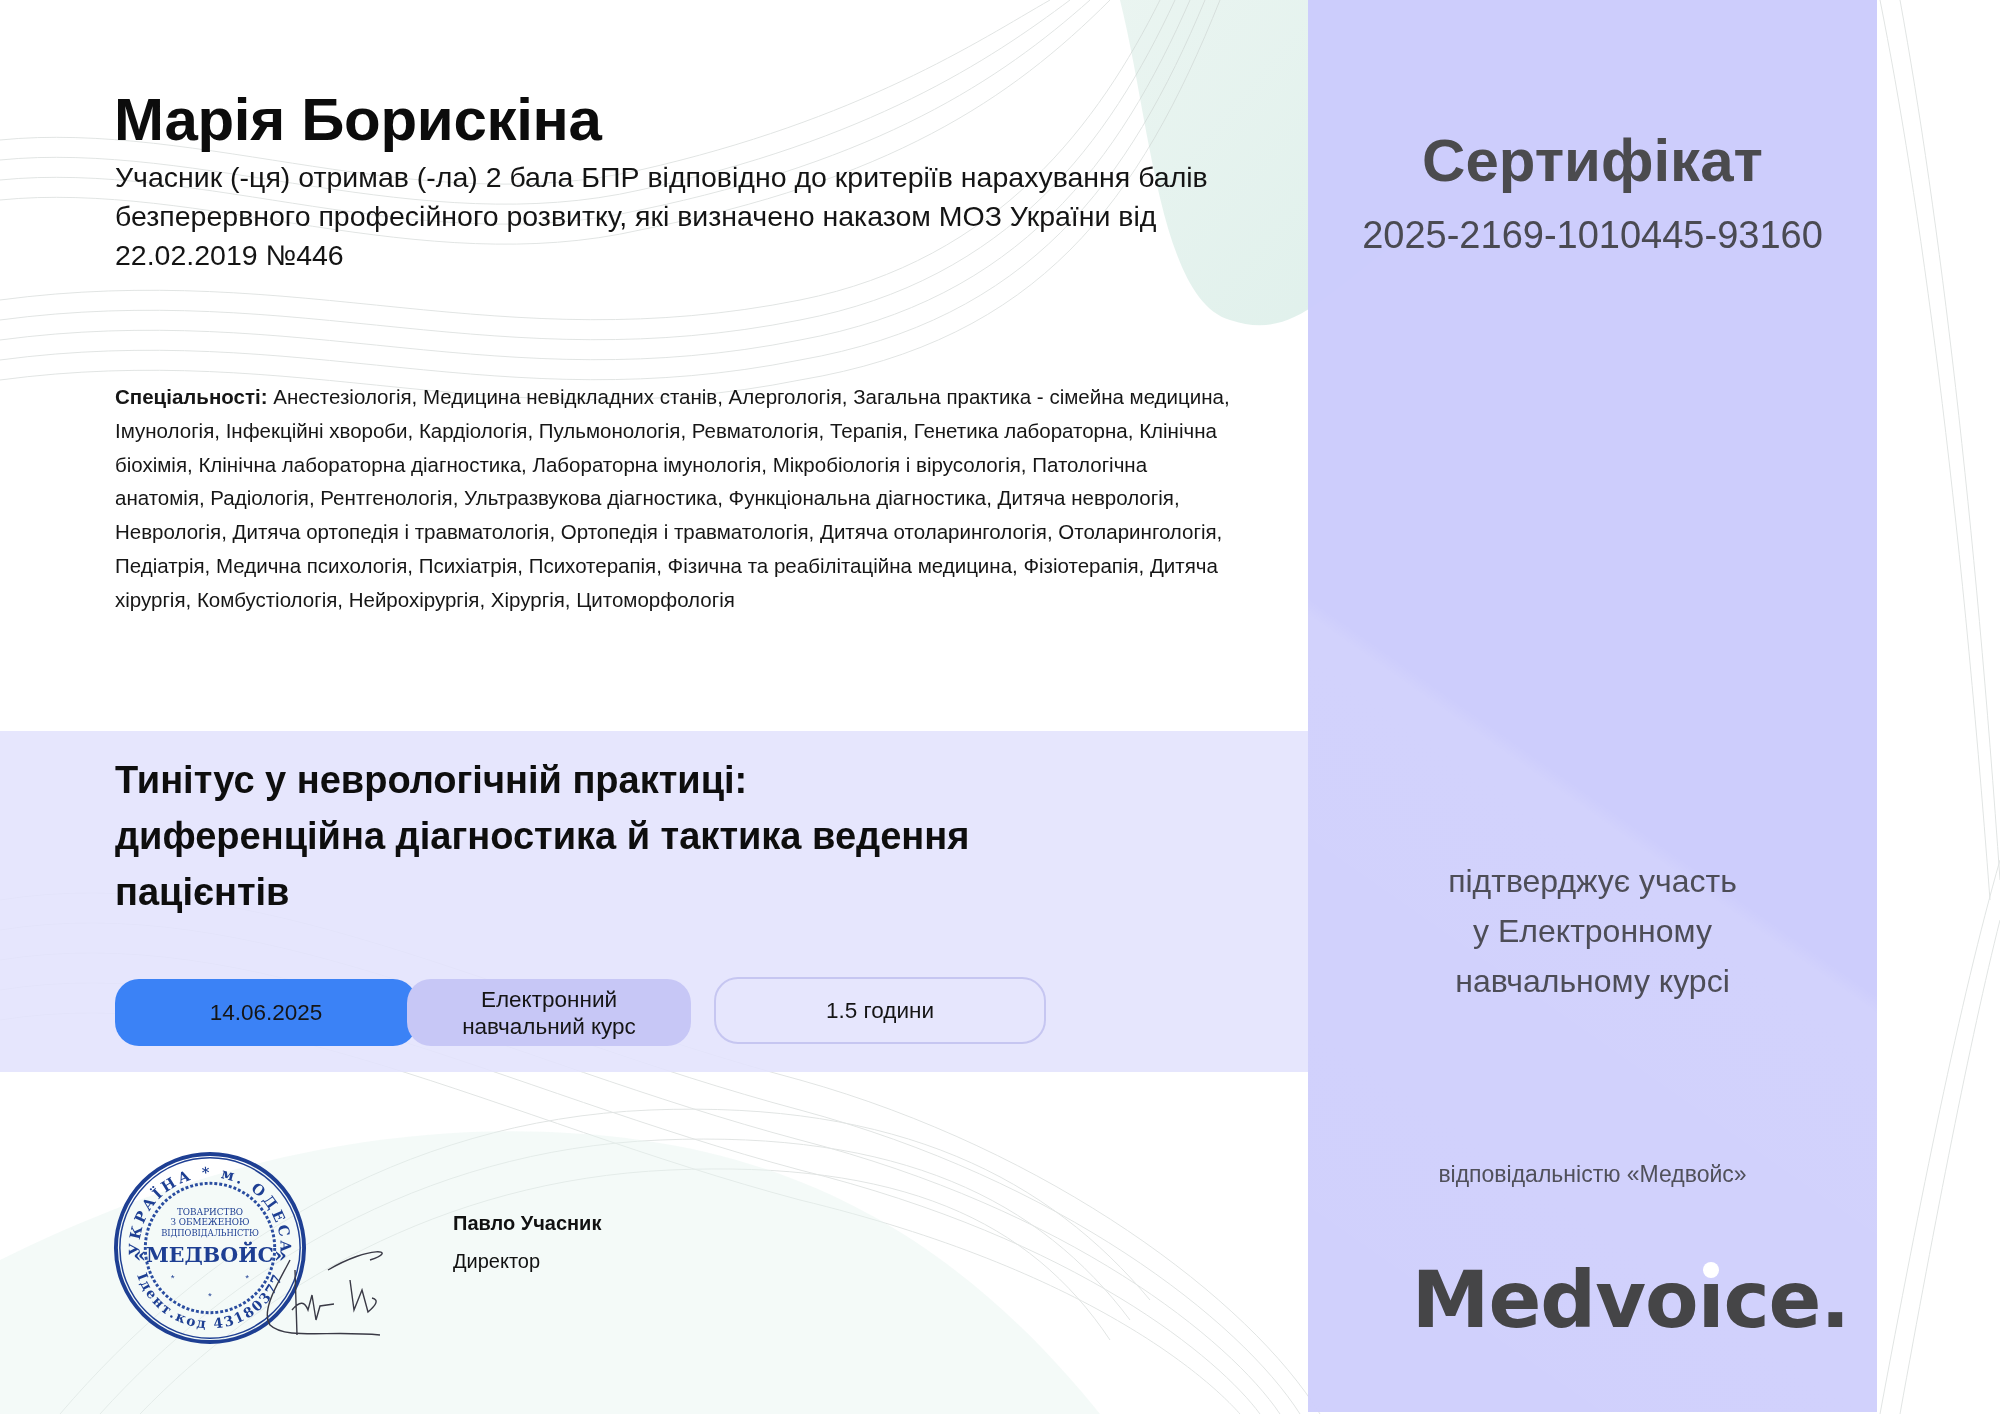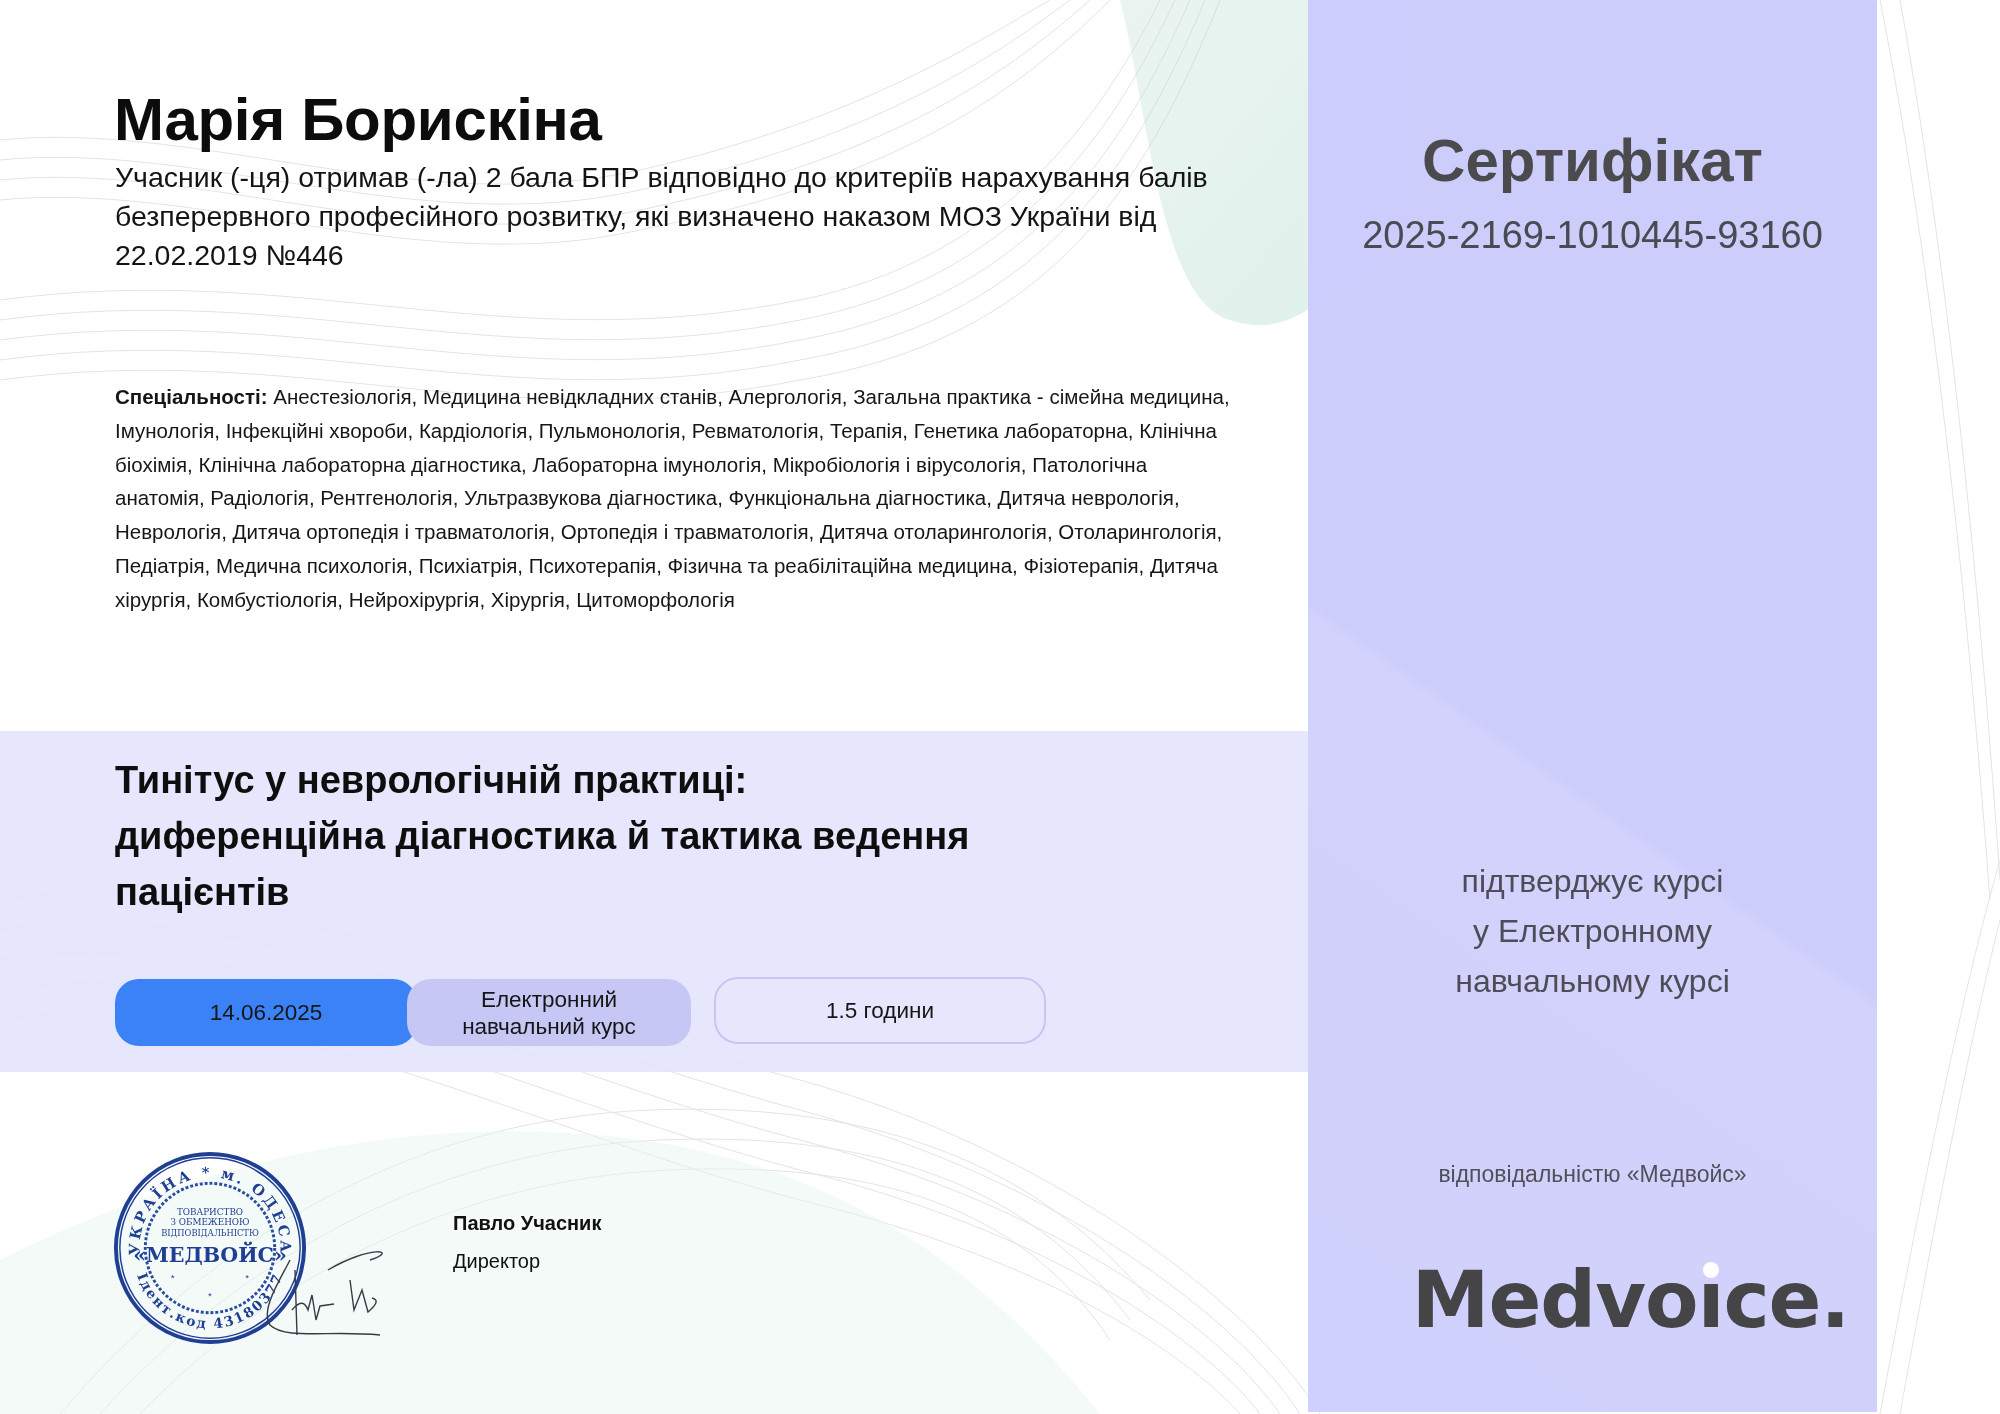--- a/index.html
+++ b/index.html
@@ -174,21 +174,21 @@
   <path d="M78,30 C120,5 150,10 120,20 M100,40 L104,70 L112,50 L118,72 C125,66 130,60 122,58" fill="none" stroke="#3a3a46" stroke-width="1.4"></path>
 </svg>
 
 <div class="layer signer-name">Павло Учасник</div>
 <div class="layer signer-role">Директор</div>
 
 <div class="layer cert-title">Сертифікат</div>
 <div class="layer cert-number">2025-2169-1010445-93160</div>
 
 <div class="layer confirm">
-  <div>підтверджує курсі</div>
+  <div>підтверджує участь</div>
   <div>у Електронному</div>
   <div>навчальному курсі</div>
 </div>
 
 <div class="layer company">
   <div>відповідальністю «Медвойс»</div>
 </div>
 
 <div class="layer logo"><span>Medvo</span><span class="idot">ı</span><span>ce.</span></div>
 

